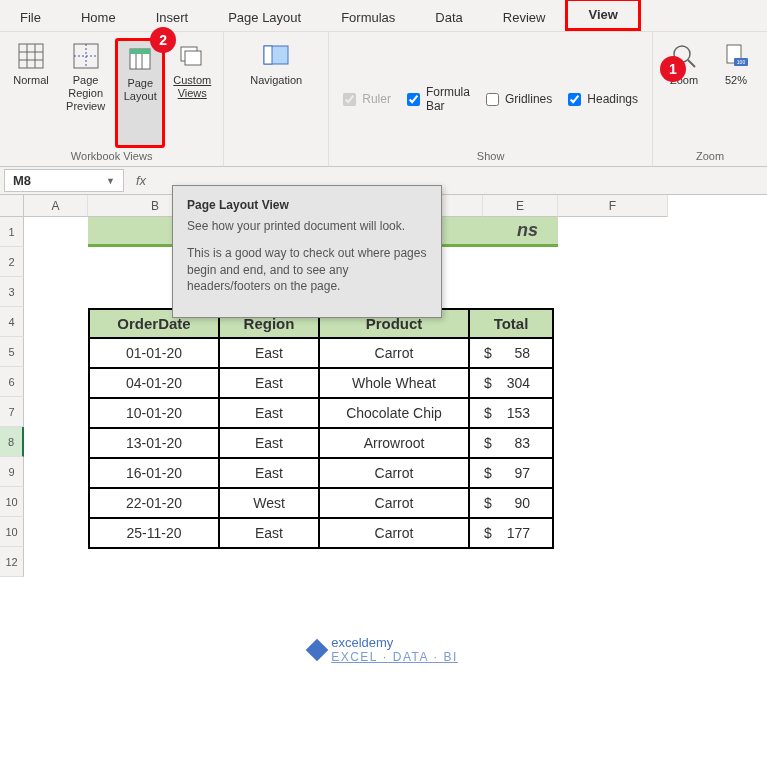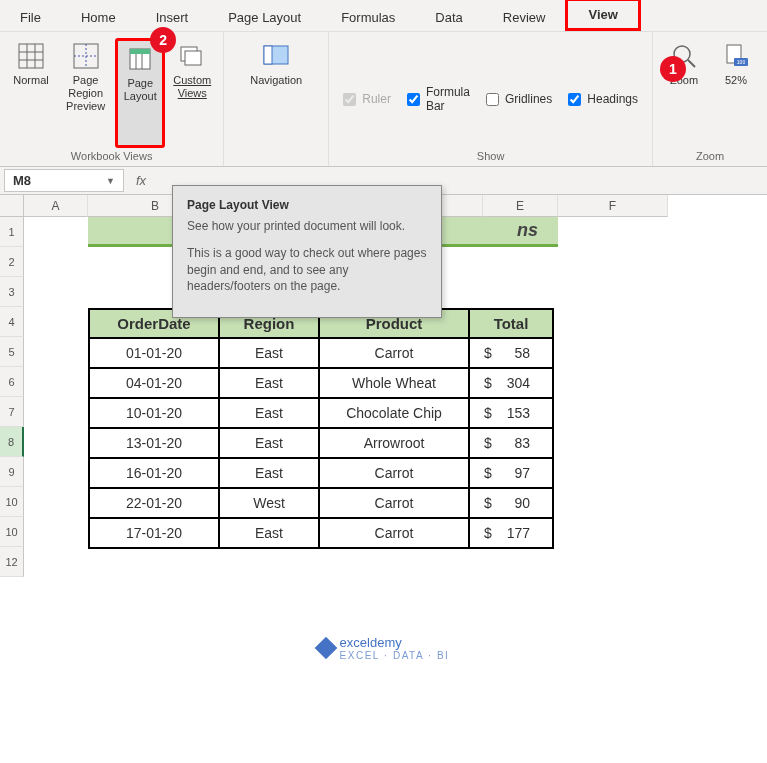--- a/index.html
+++ b/index.html
@@ -48,21 +48,21 @@
 .data-area { position: absolute; left: 88px; top: 22px; }
 .title-bar { width: 470px; height: 30px; background: #c6e0b4; border-bottom: 3px solid #70ad47; display: flex; align-items: center; justify-content: flex-end; padding-right: 20px; font-weight: bold; font-size: 18px; color: #444; font-style: italic; }
 
 .tbl { position: absolute; left: 88px; top: 113px; border-collapse: collapse; }
 .tbl th { background: #c6e0b4; border: 2px solid #000; padding: 5px 10px; font-size: 15px; font-weight: bold; margin-top: 23px; }
 .tbl td { border: 2px solid #000; padding: 5px 10px; font-size: 14px; text-align: center; height: 30px; }
 .tbl td.currency { text-align: left; padding-left: 14px; padding-right: 22px; display: table-cell; }
 .tbl .cur-wrap { display: flex; justify-content: space-between; }
 
 .watermark { text-align: left; margin-top: 18px; color: #4472c4; font-size: 13px; display: flex; align-items: center; justify-content: center; gap: 6px; }
-.watermark .sub { font-size: 10px; letter-spacing: 1.5px; color: #7a9bd4; }
+.watermark .sub { font-size: 12px; letter-spacing: 1.5px; color: #7a9bd4; text-decoration: underline; }
 .wm-icon { width: 16px; height: 16px; background: #4472c4; transform: rotate(45deg); display: inline-block; }
 
 svg { display: block; }
 </style>
 </head>
 <body>
 
 <div class="ribbon-tabs">
   <div class="tab">File</div>
   <div class="tab">Home</div>
@@ -314,21 +314,21 @@
           <td>West</td>
           <td>Carrot</td>
           <td class="currency">
             <div class="cur-wrap">
               <span>$</span>
               <span>90</span>
             </div>
           </td>
         </tr>
         <tr>
-          <td>17-01-20</td>
+          <td>25-11-20</td>
           <td>East</td>
           <td>Carrot</td>
           <td class="currency">
             <div class="cur-wrap">
               <span>$</span>
               <span>177</span>
             </div>
           </td>
         </tr>
       </tbody>

